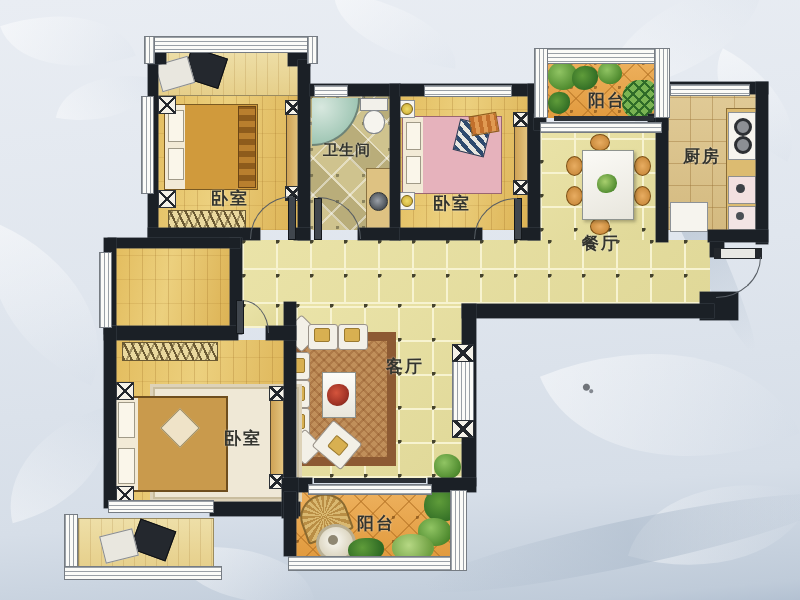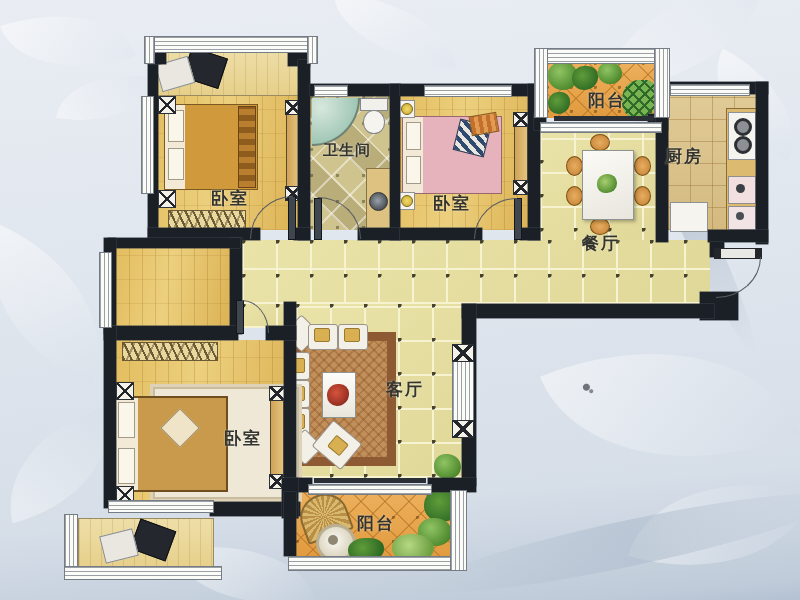--- a/index.html
+++ b/index.html
@@ -270,19 +270,19 @@
   <div class="abs arc" style="left:474px;top:198px;width:42px;height:40px;border-radius:100% 0 0 0;border-right:none;border-bottom:none"></div>
   <div class="abs leafdoor" style="left:236px;top:300px;width:6px;height:32px"></div>
   <div class="abs arc" style="left:242px;top:300px;width:26px;height:32px;border-radius:0 100% 0 0;border-left:none;border-bottom:none"></div>
   <div class="abs" style="left:714px;top:248px;width:46px;height:9px;background:#e8e8e4;border:1.5px solid #23272c;box-shadow:inset 6px 0 0 #23272c,inset -6px 0 0 #23272c"></div>
   <div class="abs arc" style="left:716px;top:257px;width:44px;height:40px;border-radius:0 0 100% 0;border-left:none;border-top:none"></div>
 
   <div class="abs label" style="left:230px;top:198px">卧室</div>
   <div class="abs label" style="left:347px;top:150px;font-size:15px;letter-spacing:1px">卫生间</div>
   <div class="abs label" style="left:452px;top:203px">卧室</div>
   <div class="abs label" style="left:607px;top:100px">阳台</div>
-  <div class="abs label" style="left:684px;top:156px">厨房</div>
+  <div class="abs label" style="left:702px;top:156px">厨房</div>
   <div class="abs label" style="left:601px;top:243px">餐厅</div>
-  <div class="abs label" style="left:405px;top:389px">客厅</div>
+  <div class="abs label" style="left:405px;top:366px">客厅</div>
   <div class="abs label" style="left:243px;top:438px">卧室</div>
   <div class="abs label" style="left:376px;top:523px">阳台</div>
 
 </div>
 
 </body></html>

